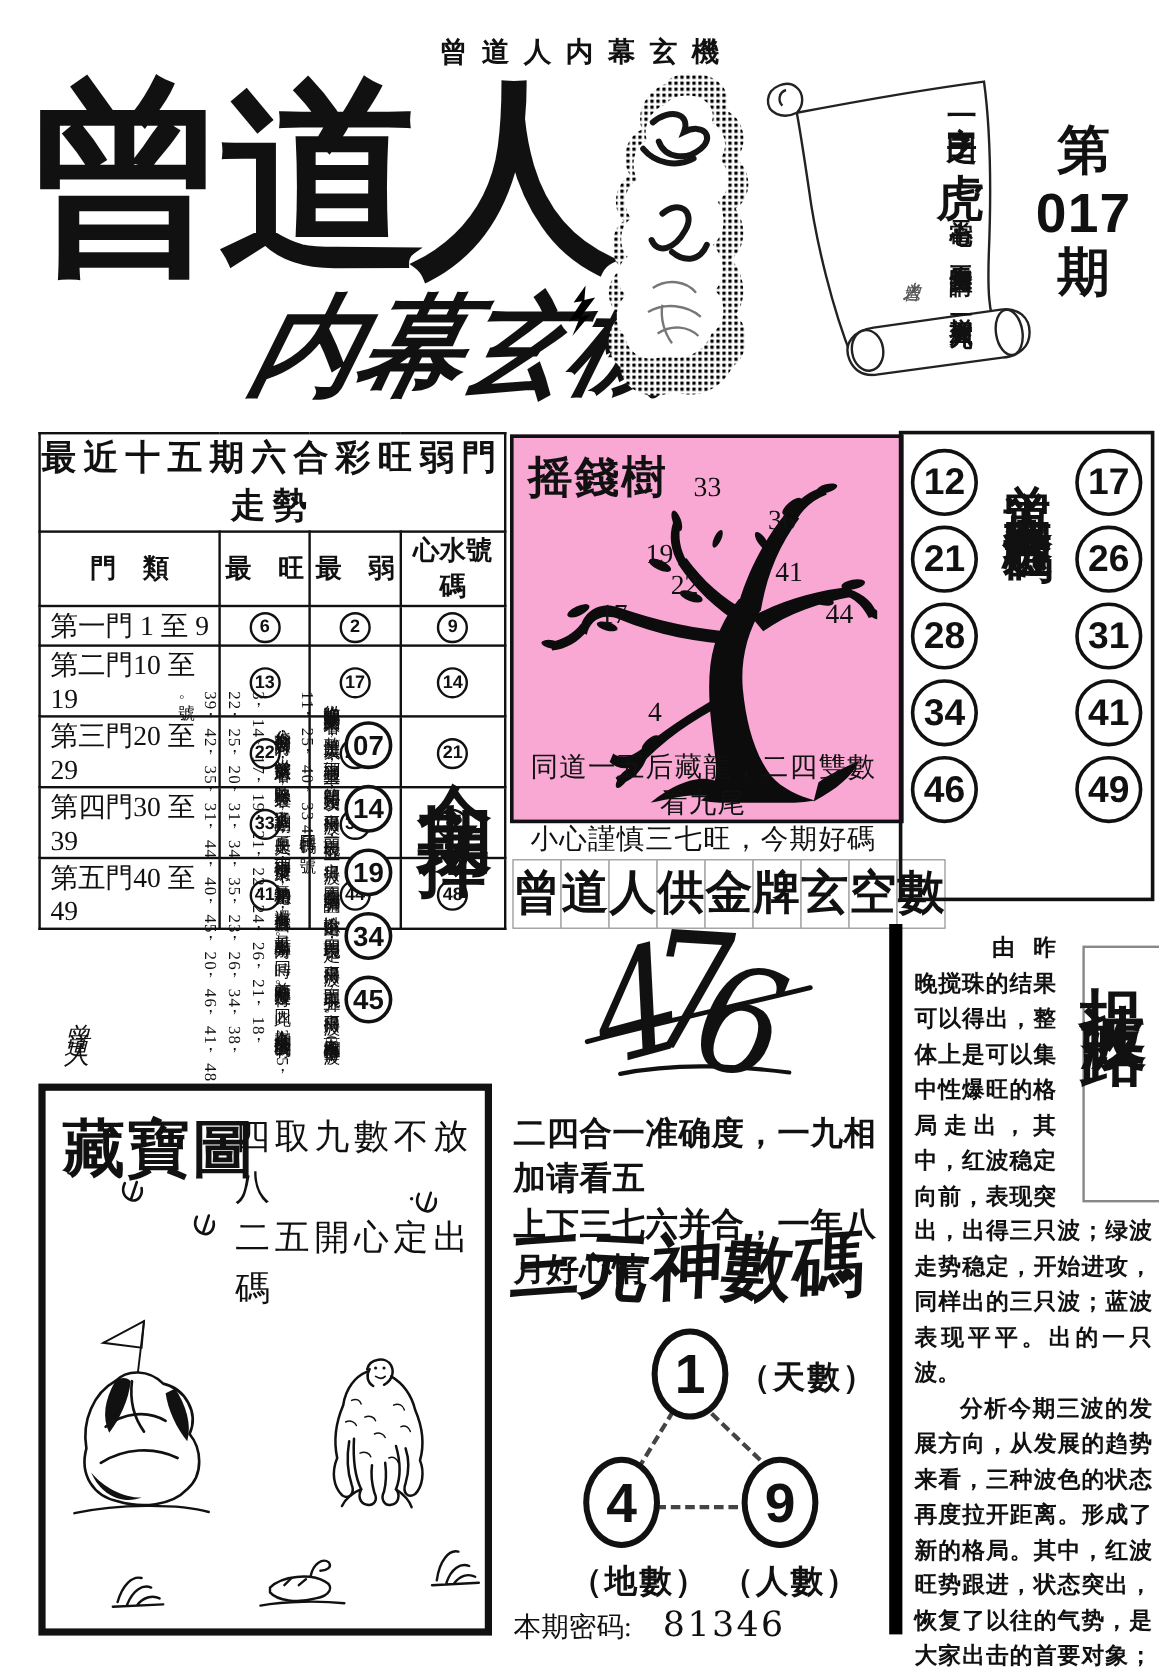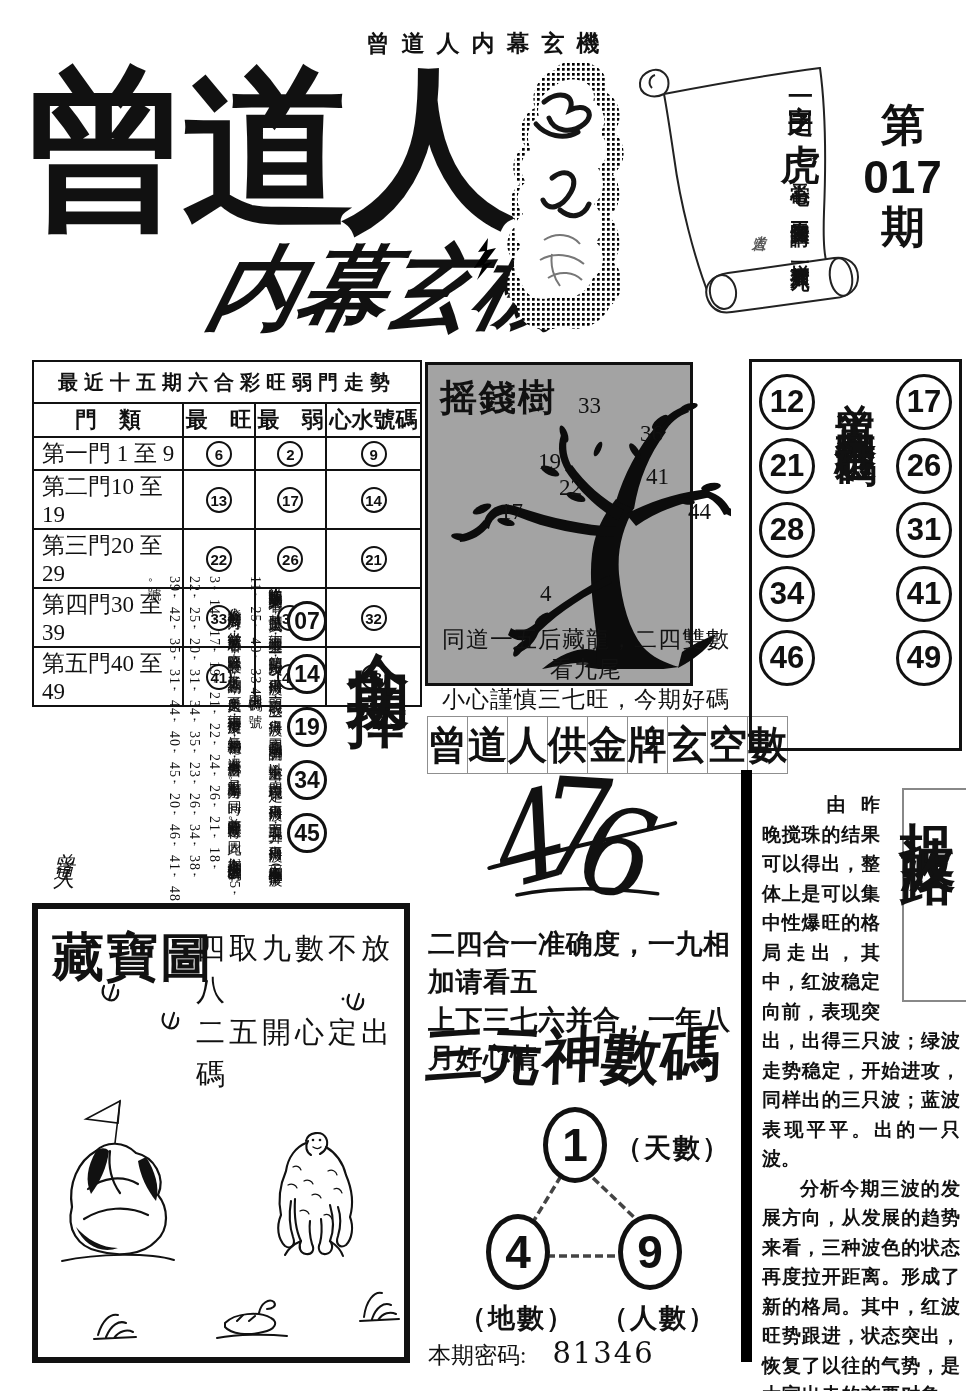--- a/index.html
+++ b/index.html
@@ -27,21 +27,21 @@
   .pt48{padding-top:48px;}.pt30{padding-top:30px;}.pt33{padding-top:33px;}
   .scroll-sign{font-size:15px;color:#555;padding-top:142px;font-style:italic;font-weight:400;}
   .issue-no{position:absolute;left:862px;top:100px;width:82px;text-align:center;}
   .issue-no .zh{font-size:44px;font-weight:700;line-height:52px;}
   .issue-no .num{font-size:46px;font-weight:700;line-height:50px;
     font-family:"Liberation Sans",sans-serif;letter-spacing:1px;}
 
   
   .trend-table{position:absolute;left:32px;top:360px;width:390px;border-collapse:collapse;}
   .trend-table td,.trend-table th{border:2px solid #111;padding:0;}
-  .trend-table .t-title{font-size:20px;font-weight:900;height:42px;text-align:center;letter-spacing:6px;}
+  .trend-table .t-title{font-size:29px;font-weight:900;height:42px;text-align:center;letter-spacing:6px;}
   .trend-table .t-head td{font-size:22px;font-weight:700;height:34px;text-align:center;}
   .trend-table .t-row td{height:27px;text-align:center;font-size:23px;}
   .trend-table .t-row td.lbl{text-align:left;padding-left:8px;width:150px;}
   .mini-circle{display:inline-flex;width:26px;height:26px;border:2px solid #111;border-radius:50%;
     align-items:center;justify-content:center;font-size:15px;font-weight:700;
     font-family:"Liberation Sans",sans-serif;background:#fff;}
 
   
   .vert-article{position:absolute;left:28px;top:576px;width:258px;height:332px;
     writing-mode:vertical-rl;font-size:14px;line-height:20px;letter-spacing:1px;overflow:hidden;}
@@ -50,22 +50,22 @@
   .article-signature{position:absolute;left:50px;top:836px;writing-mode:vertical-rl;
     font-size:21px;letter-spacing:8px;font-style:italic;}
   .picks-circles{position:absolute;left:287px;top:601px;display:flex;flex-direction:column;gap:13px;}
   .pick-circle{width:40px;height:40px;border:3px solid #111;border-radius:50%;display:flex;
     align-items:center;justify-content:center;font-size:23px;font-weight:700;
     font-family:"Liberation Sans",sans-serif;background:#fff;}
   .picks-title{position:absolute;left:336px;top:602px;writing-mode:vertical-rl;
     font-size:62px;font-weight:900;letter-spacing:18px;font-family:"Liberation Sans",sans-serif;}
 
   
-  .money-tree-box{position:absolute;left:425px;top:362px;width:268px;height:324px;
-    border:3px solid #111;background:#a3a3a3;}
+  .money-tree-box{position:absolute;left:425px;top:362px;width:328px;height:324px;
+    border:3px solid #111;background:#f9a8d4;}
   .money-tree-title{position:absolute;left:12px;top:8px;font-size:37px;font-weight:900;
     font-family:"Liberation Sans",sans-serif;letter-spacing:2px;}
   .tree-art{position:absolute;left:18px;top:14px;}
   .tree-number{position:absolute;font-size:23px;font-weight:400;}
   .tree-poem{position:absolute;left:10px;top:260px;width:296px;font-size:23px;line-height:30px;
     letter-spacing:1px;text-align:center;}
 
   
   .gold-banner{position:absolute;left:427px;top:716px;width:314px;height:58px;display:flex;}
   .gold-banner span{flex:1;text-align:center;font-size:39px;line-height:56px;font-weight:900;
@@ -92,21 +92,21 @@
 
   
   .wave-bar{position:absolute;left:741px;top:770px;width:11px;height:592px;background:#000;}
   .wave-article{position:absolute;left:762px;top:776px;width:198px;height:600px;}
   .wave-title-wrap{float:right;position:relative;width:70px;height:212px;margin:2px 0 10px 10px;}
   .wave-title-wrap::before{content:"";position:absolute;left:12px;top:10px;right:-9px;bottom:-12px;
     border:2px solid #888;}
   .wave-title{position:relative;writing-mode:vertical-rl;font-size:56px;font-weight:900;
     letter-spacing:14px;font-family:"Liberation Sans",sans-serif;background:transparent;}
   .wave-article p{margin:0;font-size:19px;line-height:29.5px;font-weight:700;text-align:justify;}
-  .wave-article p.w1{text-indent:3.4em;margin-top:14px;}
+  .wave-article p.w1{text-indent:3.4em;}
   .wave-article p.w2,.wave-article p.w3{text-indent:2em;}
 
   
   .treasure-box{position:absolute;left:32px;top:903px;width:378px;height:460px;border:6px solid #111;}
   .treasure-title{position:absolute;left:14px;top:14px;font-size:52px;font-weight:900;
     font-family:Liberation Mono, monospace;letter-spacing:2px;}
   .treasure-poem{position:absolute;left:158px;top:18px;font-size:29px;line-height:42px;
     letter-spacing:4px;font-weight:500;}
   .bird{position:absolute;}
   .treasure-art{position:absolute;}
@@ -122,21 +122,21 @@
   .trinity{position:absolute;left:455px;top:1098px;width:290px;height:235px;}
   .trinity svg{position:absolute;left:0;top:0;}
   .trinity-node{position:absolute;width:64px;height:76px;border:5px solid #111;border-radius:50%;
     background:#fff;display:flex;align-items:center;justify-content:center;
     font-size:46px;font-weight:700;font-family:"Liberation Sans",sans-serif;}
   .node-top{left:88px;top:9px;}
   .node-left{left:31px;top:116px;}
   .node-right{left:163px;top:116px;}
   .trinity-label{position:absolute;font-size:27px;font-weight:700;letter-spacing:2px;}
   .lab-top{left:160px;top:32px;}
-  .lab-left{left:4px;top:202px;}
+  .lab-left{left:20px;top:202px;}
   .lab-right{left:146px;top:202px;}
   .password-line{position:absolute;left:428px;top:1336px;font-size:23px;}
   .password-line .val{font-size:29px;letter-spacing:2px;margin-left:26px;font-family:"DejaVu Serif",serif;}
 
   svg .ln{stroke:#111;fill:none;stroke-linecap:round;}
 </style>
 </head>
 <body>
 
 <div class="page" data-name="newspaper-page">

